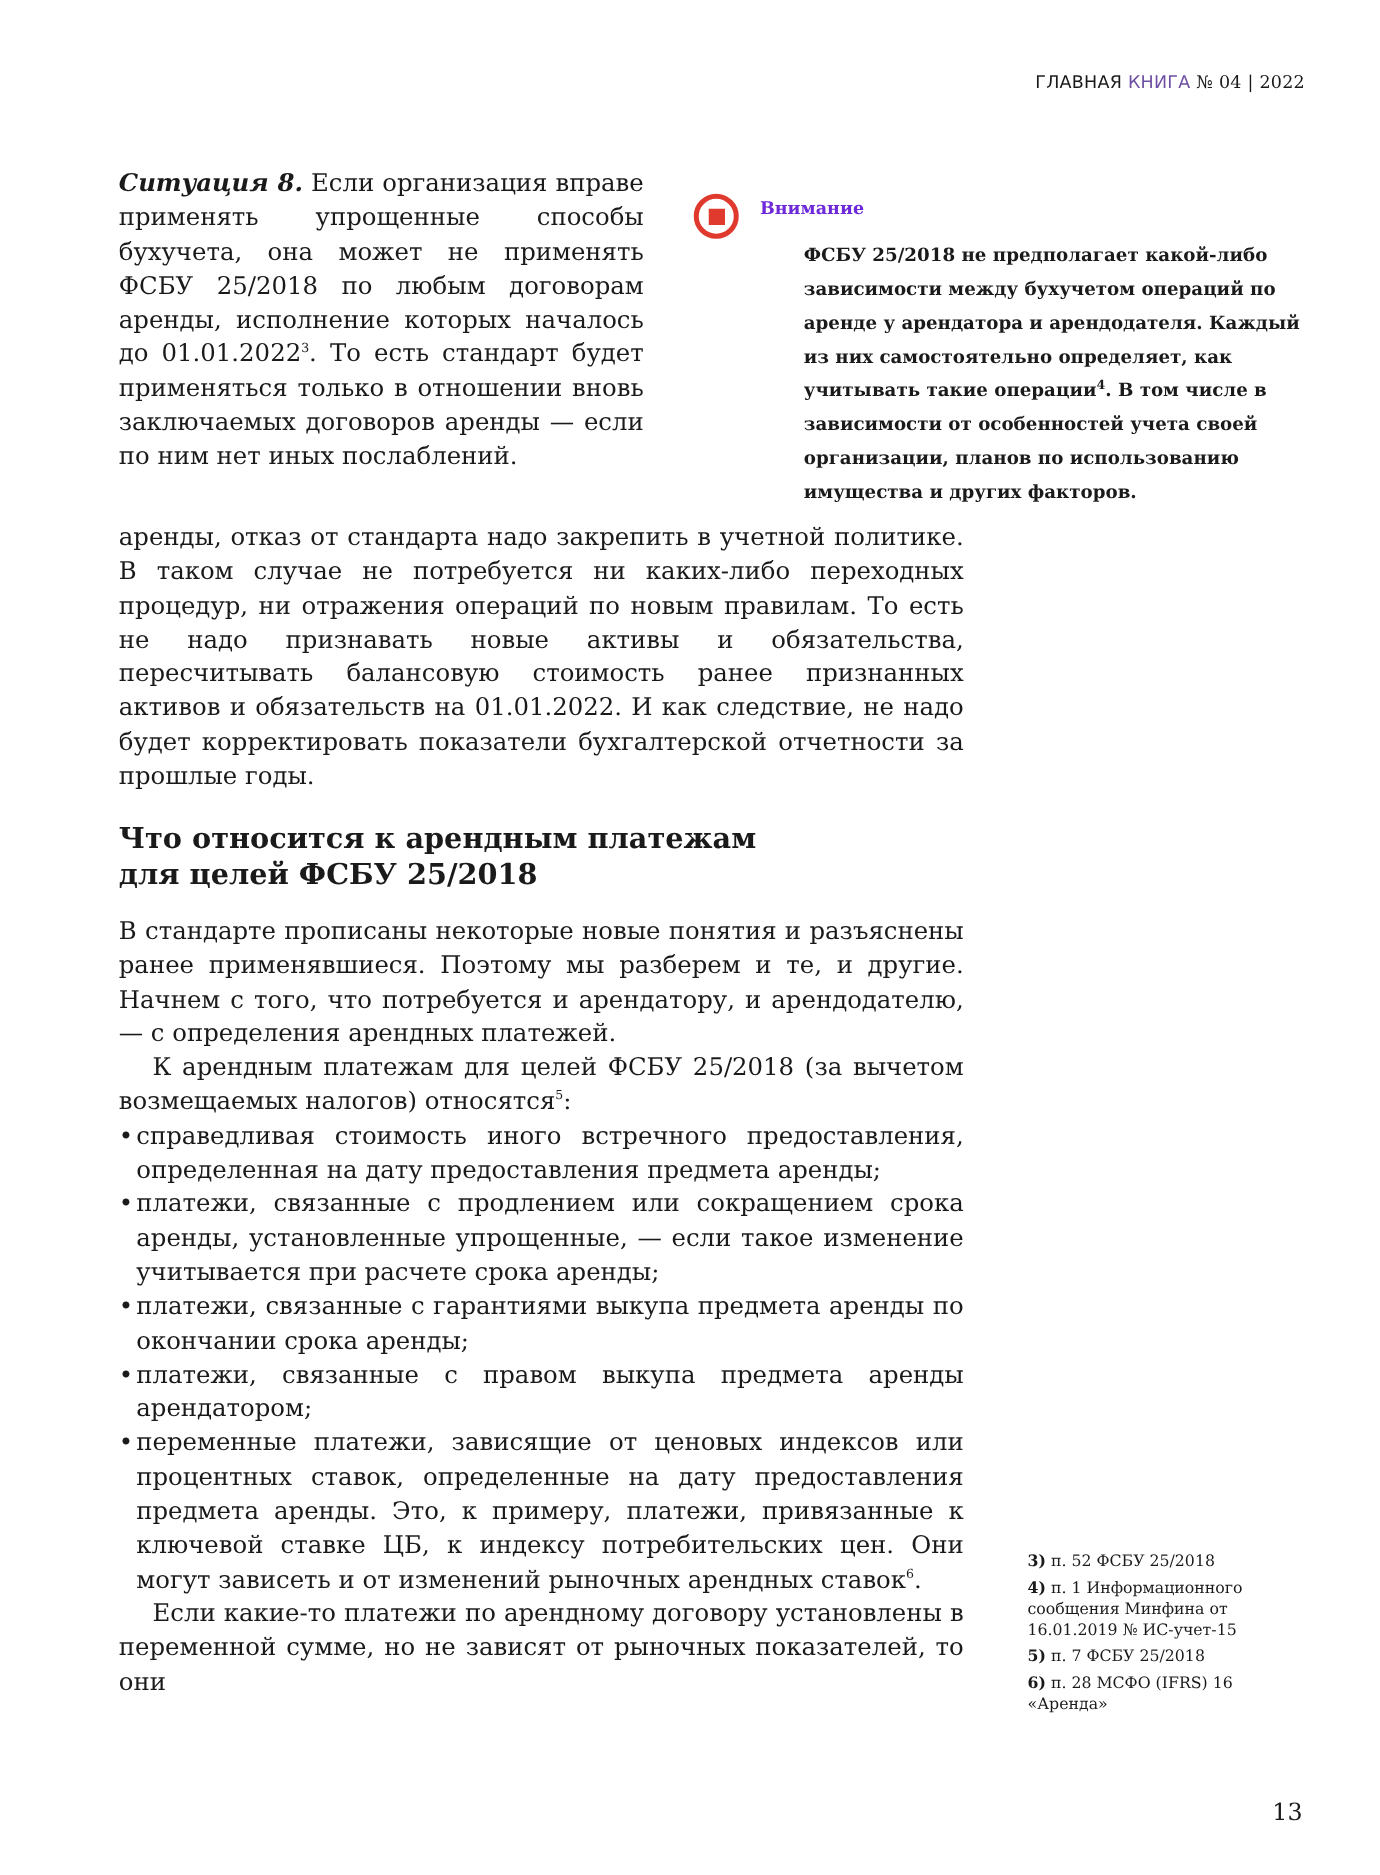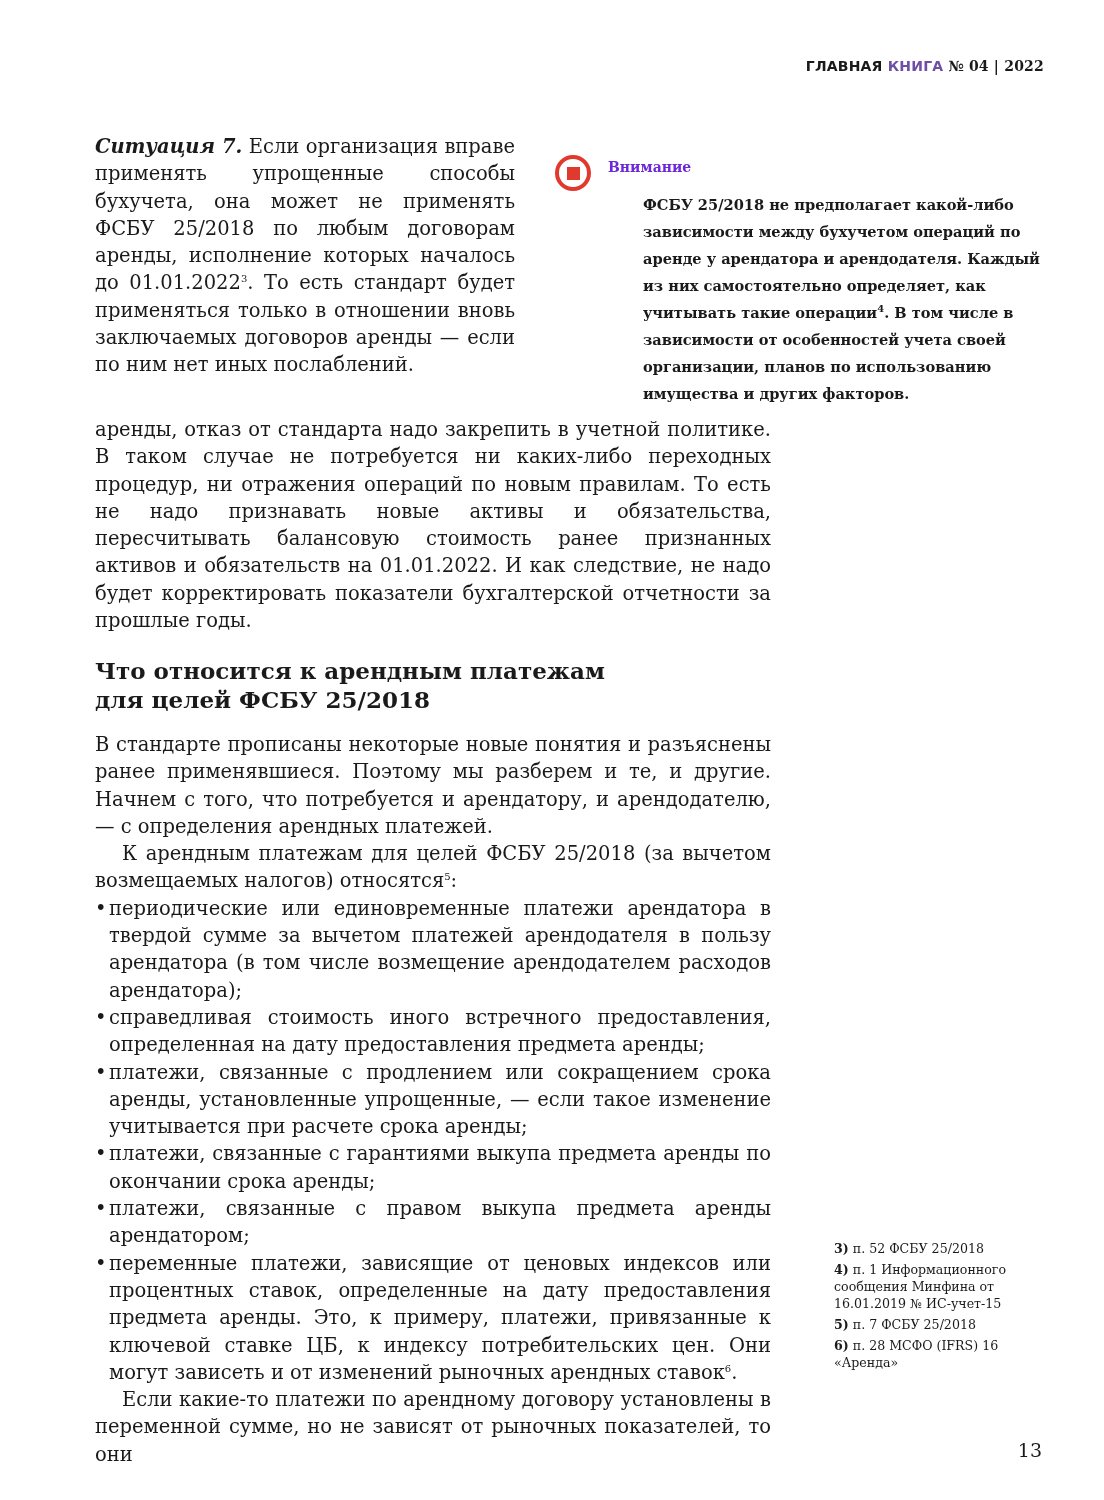--- a/index.html
+++ b/index.html
@@ -4,21 +4,21 @@
   <style>
     html, body { margin: 0; padding: 0; background: #ffffff; }
     body {
       width: 1104px; height: 1500px; position: relative; overflow: hidden;
       font-family: "DejaVu Serif", "Liberation Serif", serif;
       color: #1a1a1a;
     }
     .header {
       position: absolute; top: 58px; right: 60px;
       font-family: "DejaVu Sans", "Liberation Sans", sans-serif;
-      font-weight: bold; font-size: 14px; letter-spacing: 0.2px;
+      font-weight: normal; font-size: 14px; letter-spacing: 0.2px;
       white-space: nowrap;
       margin-left: 20px;
     }
     .header .brand1 { color: #1a1a1a; }
     .header .brand2 { color: #6e4fa3; }
     .header .issue { font-family: "DejaVu Serif", "Liberation Serif", serif; color: #1a1a1a; }
 
     .body-text {
       font-size: 19.5px; line-height: 27.3px; color: #1a1a1a;
     }
@@ -55,40 +55,40 @@
     ul.bullets { list-style: none; margin: 0; padding: 0; }
     ul.bullets li { position: relative; padding-left: 14px; text-align: justify; }
     ul.bullets li::before {
       content: "•"; position: absolute; left: 0; top: 0;
     }
 
     .footnotes {
       position: absolute; left: 822px; top: 1240px; width: 210px;
       font-size: 12.6px; line-height: 17px; color: #1a1a1a;
     }
-    .fn { margin: 0 0 4px 12px; }
+    .fn { margin: 0 0 4px 0; }
     .fn b { font-weight: bold; }
 
     .page-num {
       position: absolute; right: 62px; top: 1439px;
       font-size: 19px; color: #1a1a1a;
     }
   </style>
 </head>
 <body>
 
 <div class="header">
   <span class="brand1">ГЛАВНАЯ</span>
   <span class="brand2">КНИГА</span>
   <span class="issue">№ 04 | 2022</span>
 </div>
 
 <div class="col-narrow body-text">
   <p class="p">
-    <span class="situation">Ситуация 7.</span><span>  Если организация вправе применять упрощенные способы бухучета, она может не применять ФСБУ 25/2018 по любым договорам аренды, исполнение которых началось до 01.01.2022</span><sup>3</sup><span>. То есть стандарт будет применяться только в отношении вновь заключаемых договоров аренды — если по ним нет иных послаблений.</span>
+    <span class="situation">Ситуация 8.</span><span>  Если организация вправе применять упрощенные способы бухучета, она может не применять ФСБУ 25/2018 по любым договорам аренды, исполнение которых началось до 01.01.2022</span><sup>3</sup><span>. То есть стандарт будет применяться только в отношении вновь заключаемых договоров аренды — если по ним нет иных послаблений.</span>
   </p>
 </div>
 
 <div class="col-wide body-text" style="top:416px;">
   <p class="p">аренды, отказ от стандарта надо закрепить в учетной политике. В таком случае не потребуется ни каких-либо переходных процедур, ни отражения операций по новым правилам. То есть не надо признавать новые активы и обязательства, пересчитывать балансовую стоимость ранее признанных активов и обязательств на 01.01.2022. И как следствие, не надо будет корректировать показатели бухгалтерской отчетности за прошлые годы.</p>
 </div>
 
 <div class="warn">
   <div class="warn-icon">
       <div class="sq"></div>
@@ -103,21 +103,20 @@
   <div>Что относится к арендным платежам</div>
   <div>для целей ФСБУ 25/2018</div>
 </div>
 
 <div class="col-wide body-text" style="top:731px;">
   <p class="p">В стандарте прописаны некоторые новые понятия и разъяснены ранее применявшиеся. Поэтому мы разберем и те, и другие. Начнем с того, что потребуется и арендатору, и арендодателю, — с определения арендных платежей.</p>
   <p class="p indent">
     <span>К арендным платежам для целей ФСБУ 25/2018 (за вычетом возмещаемых налогов) относятся</span><sup>5</sup><span>:</span>
   </p>
   <ul class="bullets">
-    <li>периодические или единовременные платежи арендатора в твердой сумме за вычетом платежей арендодателя в пользу арендатора (в том числе возмещение арендодателем расходов арендатора);</li>
     <li>справедливая стоимость иного встречного предоставления, определенная на дату предоставления предмета аренды;</li>
     <li>платежи, связанные с продлением или сокращением срока аренды, установленные упрощенные, — если такое изменение учитывается при расчете срока аренды;</li>
     <li>платежи, связанные с гарантиями выкупа предмета аренды по окончании срока аренды;</li>
     <li>платежи, связанные с правом выкупа предмета аренды арендатором;</li>
     <li><span>переменные платежи, зависящие от ценовых индексов или процентных ставок, определенные на дату предоставления предмета аренды. Это, к примеру, платежи, привязанные к ключевой ставке ЦБ, к индексу потребительских цен. Они могут зависеть и от изменений рыночных арендных ставок</span><sup>6</sup><span>.</span></li>
   </ul>
   <p class="p indent">Если какие-то платежи по арендному договору установлены в переменной сумме, но не зависят от рыночных показателей, то они</p>
 </div>
 
 <div class="footnotes">

